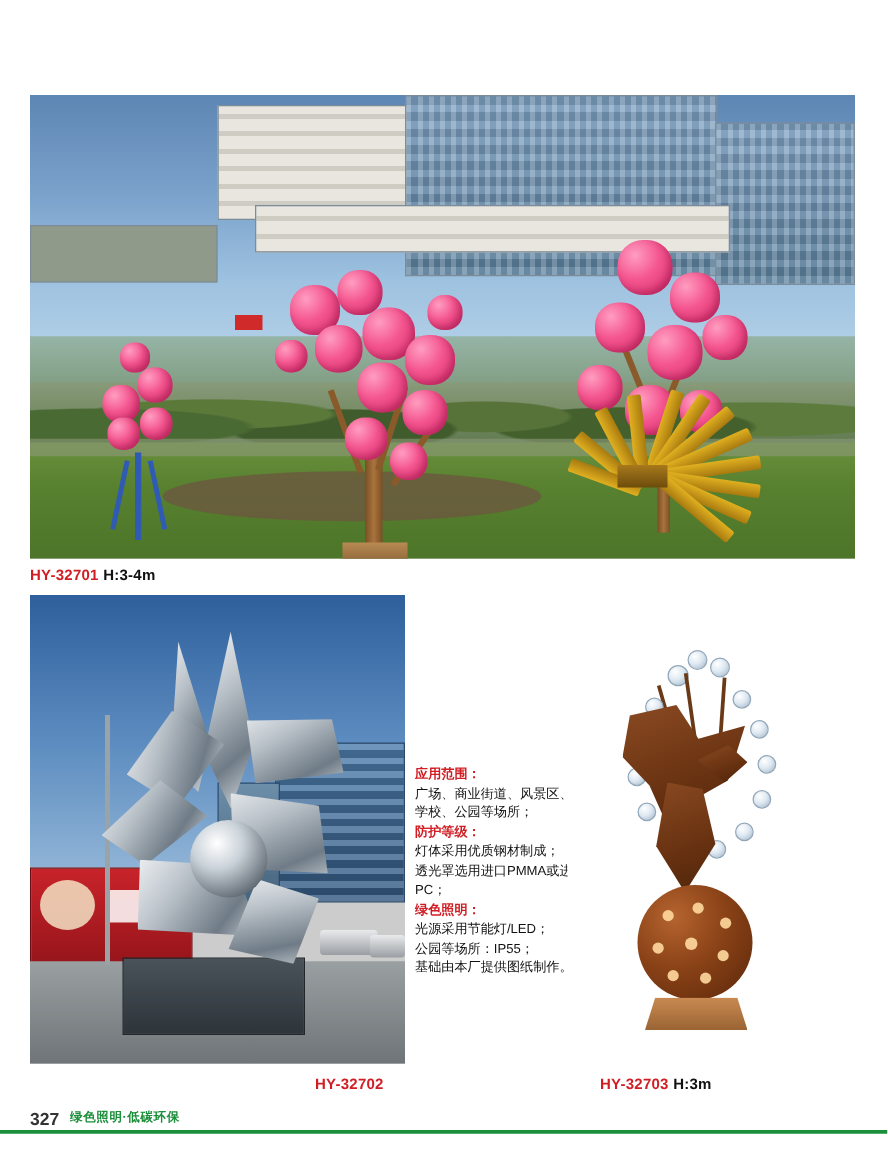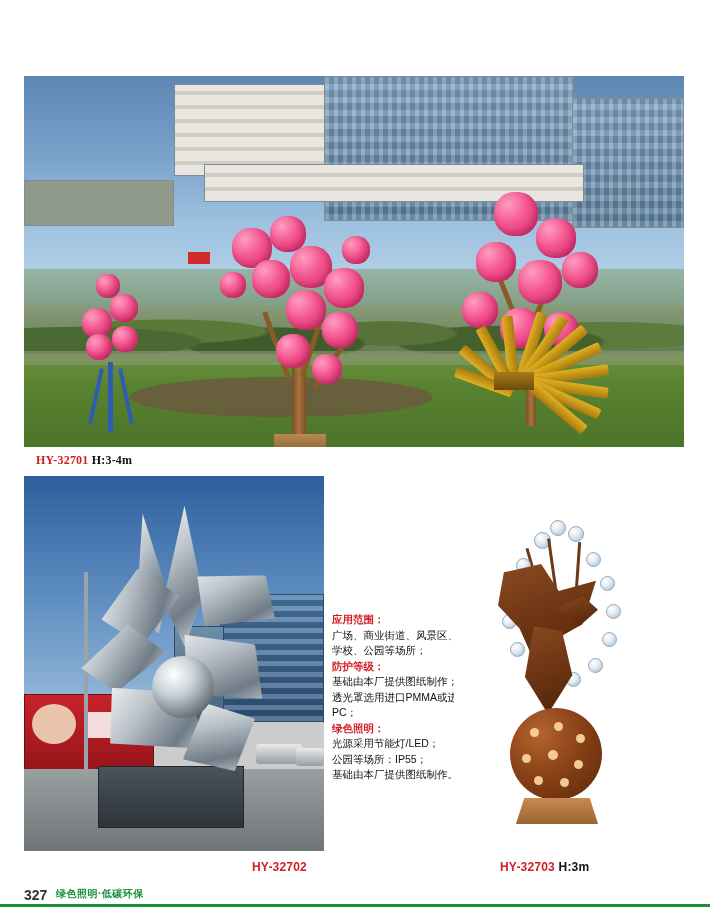--- a/index.html
+++ b/index.html
@@ -151,21 +151,21 @@
   .caption {
     position: absolute;
     font-size: 12px;
     font-weight: bold;
     color: #d11e25;
     letter-spacing: 0.2px;
   }
   .caption .h {
     color: #111111;
   }
-  .cap-top { left: 36px; top: 453px; font-family: Liberation Serif, serif; }
+  .cap-top { left: 24px; top: 453px; }
 
   
   .photo-bl {
     left: 24px;
     top: 476px;
     width: 300px;
     height: 375px;
   }
   .bl-sky {
     position: absolute; left:0; top:0; width:100%; height:58%;
@@ -263,21 +263,21 @@
   }
   .spec-h {
     color: #d11e25;
     font-weight: bold;
   }
   .spec-l {
     color: #111111;
   }
 
   .cap-bl { left: 252px; top: 860px; }
-  .cap-br { left: 500px; top: 860px; }
+  .cap-br { left: 480px; top: 860px; }
 
   
   .footer {
     position: absolute;
     left: 0;
     bottom: 0;
     width: 100%;
     height: 30px;
   }
   .footer-bar {
@@ -409,21 +409,21 @@
   <div class="steel-blade" style="left:84px; top:206px; width:96px; height:86px; transform:rotate(-8deg); clip-path:polygon(10% 0,88% 18%,100% 86%,0 64%);"></div>
   <div class="steel-blade" style="left:164px; top:226px; width:62px; height:74px; transform:rotate(34deg); clip-path:polygon(0 20%,80% 0,100% 74%,20% 100%);"></div>
   <div class="steel-sphere" style="left:128px; top:180px; width:62px; height:62px;"></div>
 </div>
 
 <div class="specs">
   <div class="spec-h">应用范围：</div>
   <div class="spec-l">广场、商业街道、风景区、别墅、</div>
   <div class="spec-l">学校、公园等场所；</div>
   <div class="spec-h">防护等级：</div>
-  <div class="spec-l">基础由本厂提供图纸制作；</div>
+  <div class="spec-l">灯体采用优质钢材制成；</div>
   <div class="spec-l">透光罩选用进口PMMA或进口PC；</div>
   <div class="spec-h">绿色照明：</div>
   <div class="spec-l">光源采用节能灯/LED；</div>
   <div class="spec-l">公园等场所：IP55；</div>
   <div class="spec-l">基础由本厂提供图纸制作。</div>
 </div>
 
 <div class="photo photo-br">
 
   <div class="br-rod" style="left:88px; top:70px; width:3px; height:60px; transform:rotate(-16deg);"></div>

